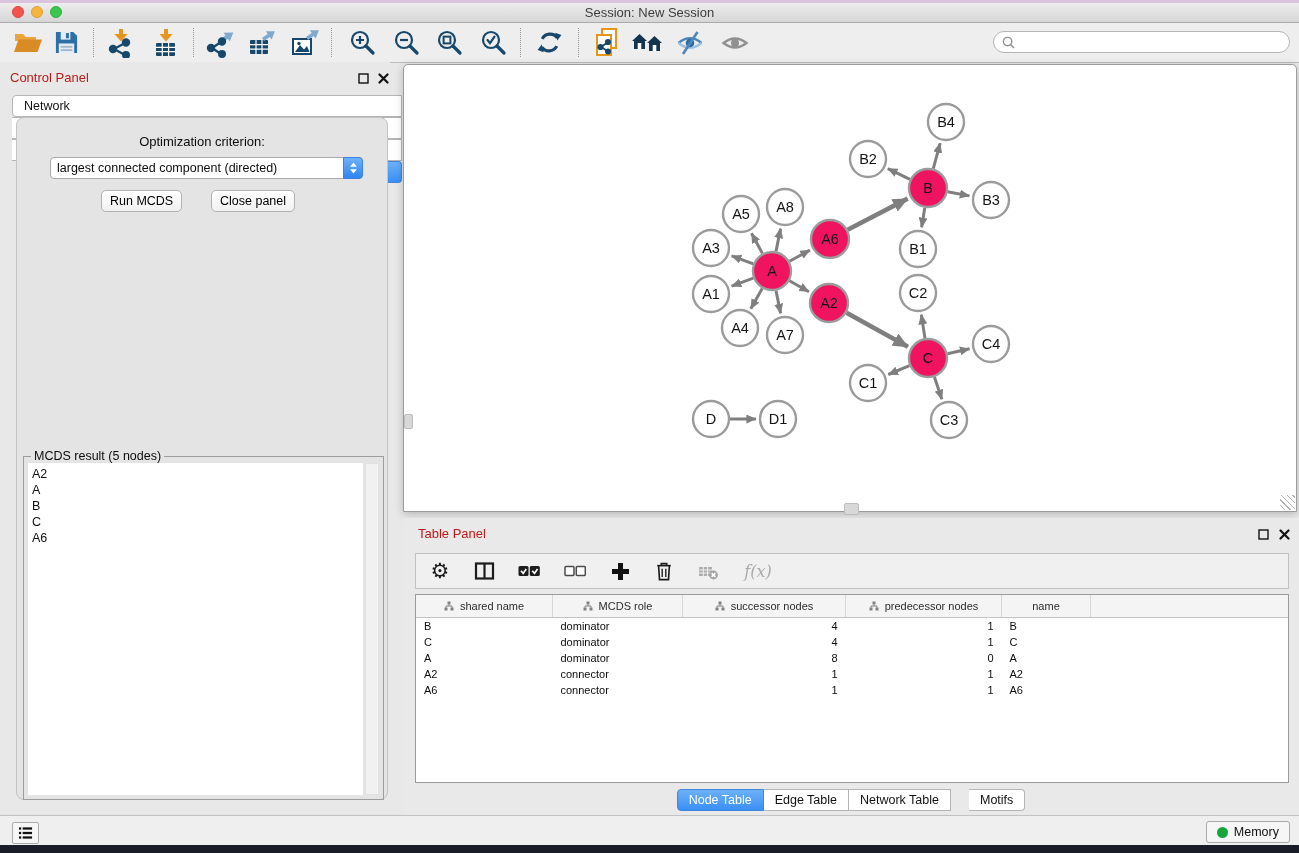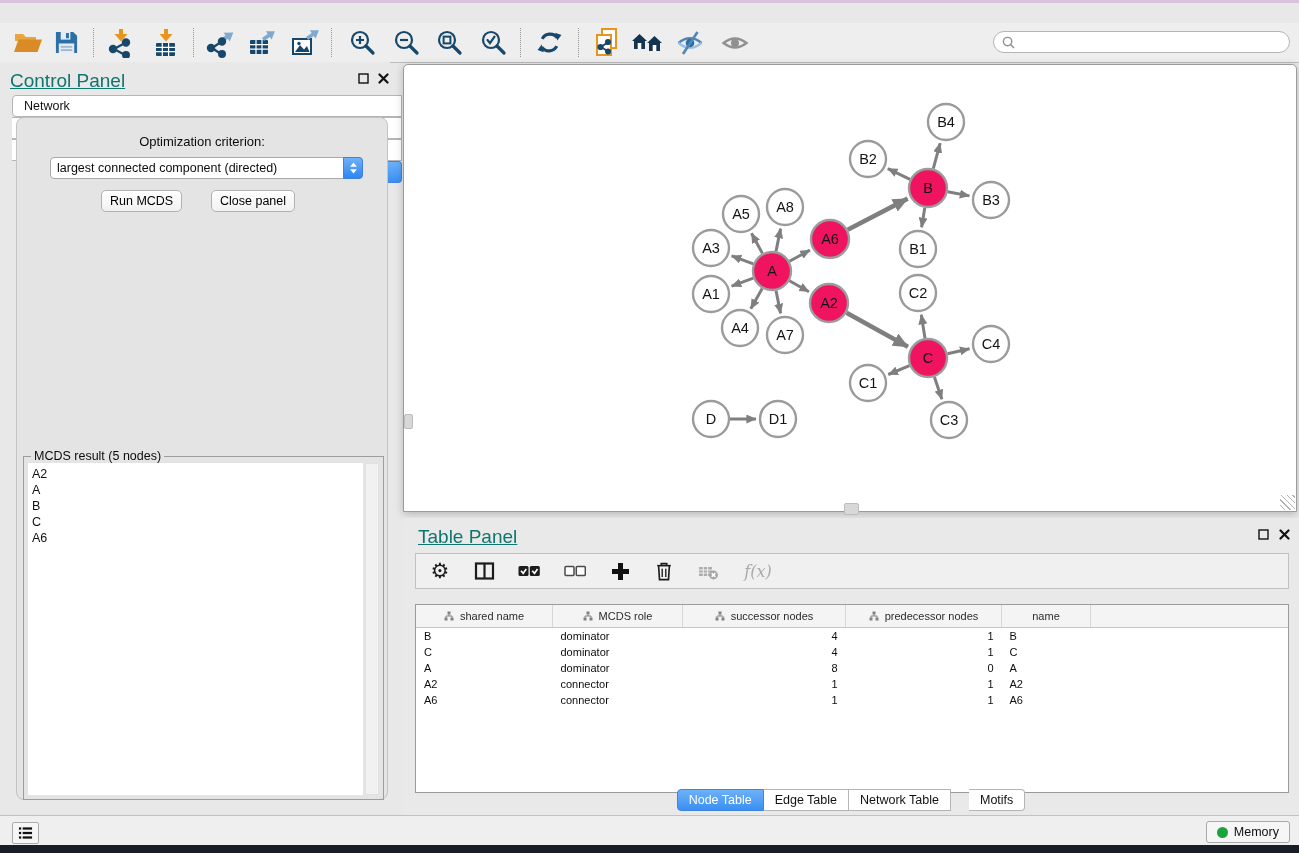--- a/index.html
+++ b/index.html
@@ -23,21 +23,21 @@
       font-family:"Liberation Sans","DejaVu Sans",sans-serif;}
   
   .seg-row{display:flex;justify-content:center;}
   .seg-btn{height:20px;line-height:20px;padding:0 11px;background:#fff;border:1px solid #b5b5b5;border-left:none;
       font-size:12.5px;color:#111;cursor:default;white-space:nowrap;}
   .seg-btn:first-child{border-left:1px solid #b5b5b5;border-radius:4px 0 0 4px;}
   .seg-btn:last-child{border-radius:0 4px 4px 0;margin-left:18px;}
   .seg-btn.active{background:linear-gradient(#6db1f8,#3a8ff4);border-color:#3f85dd;color:#fff;}
   
   .control-panel{position:absolute;left:0;top:62px;width:390px;height:753px;background:#e8e8e8;}
-  .panel-title{position:absolute;left:10px;top:8px;font-size:19px;color:#0f766e;text-decoration:underline;}
+  .panel-title{position:absolute;left:10px;top:8px;font-size:13px;color:#b91c1c;}
   .float-ic,.close-ic{position:absolute;top:9px;width:14px;height:14px;display:flex;align-items:center;justify-content:center;}
   .cp-tabs{position:absolute;left:12px;top:33px;width:100%;flex-direction:column;}
   .cp-body{position:absolute;left:8px;top:55px;width:372px;height:683px;background:#e4e4e4;
       border:1px solid #c3c3c3;border-radius:8px;box-sizing:border-box;margin-left:8px;}
   .opt-label{position:absolute;left:0;top:16px;width:100%;text-align:center;font-size:13px;color:#0c0c0c;}
   .dropdown{position:absolute;left:33px;top:39px;width:313px;height:22px;background:#fff;border:1px solid #a9a9a9;
       border-radius:4px;box-sizing:border-box;}
   .dd-text{line-height:20px;padding-left:6px;font-size:12.5px;color:#0c0c0c;}
   .dd-step{position:absolute;right:-1px;top:-1px;width:20px;height:22px;border-radius:0 4px 4px 0;
       background:linear-gradient(#6fb0f9,#2e85f3);border:1px solid #3d82dd;box-sizing:border-box;
@@ -61,21 +61,21 @@
   .h-thumb{position:absolute;left:440px;bottom:-4px;width:13px;height:10px;background:#d8d8d8;border:1px solid #bdbdbd;border-radius:2px;}
   .grip{position:absolute;right:1px;bottom:1px;width:15px;height:15px;
       background:repeating-linear-gradient(45deg,transparent 0 3px,#b2b2b2 3px 4px);}
   
   .table-panel{position:absolute;left:403px;top:518px;width:896px;height:297px;background:#e9e9e9;}
   .tp-toolbar{position:absolute;left:12px;top:35px;width:874px;height:36px;background:#f0f0f0;
       border:1px solid #c0c0c0;box-sizing:border-box;display:flex;align-items:center;gap:20px;padding-left:12px;}
   .tp-tool{display:flex;align-items:center;justify-content:center;width:24px;height:26px;}
   .gear-glyph{font-size:21px;color:#1c1c1c;line-height:22px;}
   .fx{font-family:"DejaVu Serif","Liberation Serif",serif;font-style:italic;font-size:16px;color:#a9a9a9;}
-  .tp-table-wrap{position:absolute;left:12px;top:86px;width:874px;height:189px;background:#fff;
+  .tp-table-wrap{position:absolute;left:12px;top:76px;width:874px;height:189px;background:#fff;
       border:1px solid #9b9b9b;box-sizing:border-box;overflow:hidden;}
   table.node-table{border-collapse:collapse;table-layout:fixed;width:100%;font-size:11px;}
   table.node-table th{height:20px;background:#f4f4f4;border-bottom:1px solid #c6c6c6;border-right:1px solid #d6d6d6;
       font-weight:400;color:#2c2c2c;text-align:center;overflow:hidden;white-space:nowrap;}
   table.node-table th .hdr-inner{display:inline-flex;align-items:center;gap:6px;}
   table.node-table td{height:16px;padding:0 8px;color:#0d0d0d;white-space:nowrap;overflow:hidden;}
   td.num{text-align:right;padding-right:17px;}
   td.namecol{padding-left:13px;}
   .w0{width:134px}.w1{width:127px}.w2{width:160px}.w3{width:153px}.w4{width:86px}
   .tp-tabs{position:absolute;left:0;top:271px;width:100%;}
@@ -87,20 +87,26 @@
       border-radius:3px;display:flex;align-items:center;gap:6px;padding:4px 10px;font-size:12.5px;box-sizing:border-box;}
   .mem-dot{width:11px;height:11px;border-radius:50%;background:#18a53b;}
   .desktop-strip{position:absolute;left:0;top:845px;width:100%;height:8px;background:#181d28;}
 </style>
 </head>
 <body>
 
 <div class="app">
   <div class="top-strip"></div>
 
+  <div class="titlebar">
+    <span class="tl red" style="left:12px"></span>
+    <span class="tl yellow" style="left:31px"></span>
+    <span class="tl green" style="left:50px"></span>
+    <div class="title-text">Session: New Session</div>
+  </div>
 
   <div class="toolbar">
     <div class="tb-btn" style="left:10px">
       <svg width="30" height="25" viewBox="0 0 30 25">
         <path d="M2 4 h8 l3 3 h10 v4 H2 z" fill="#eaa53f"></path>
         <path d="M1 22 L5.5 9.5 h23.5 L24.5 22 z" fill="#d98c26"></path>
       </svg>
     </div>
     <div class="tb-btn" style="left:48px">
       <svg width="25" height="25" viewBox="0 0 26 26">

